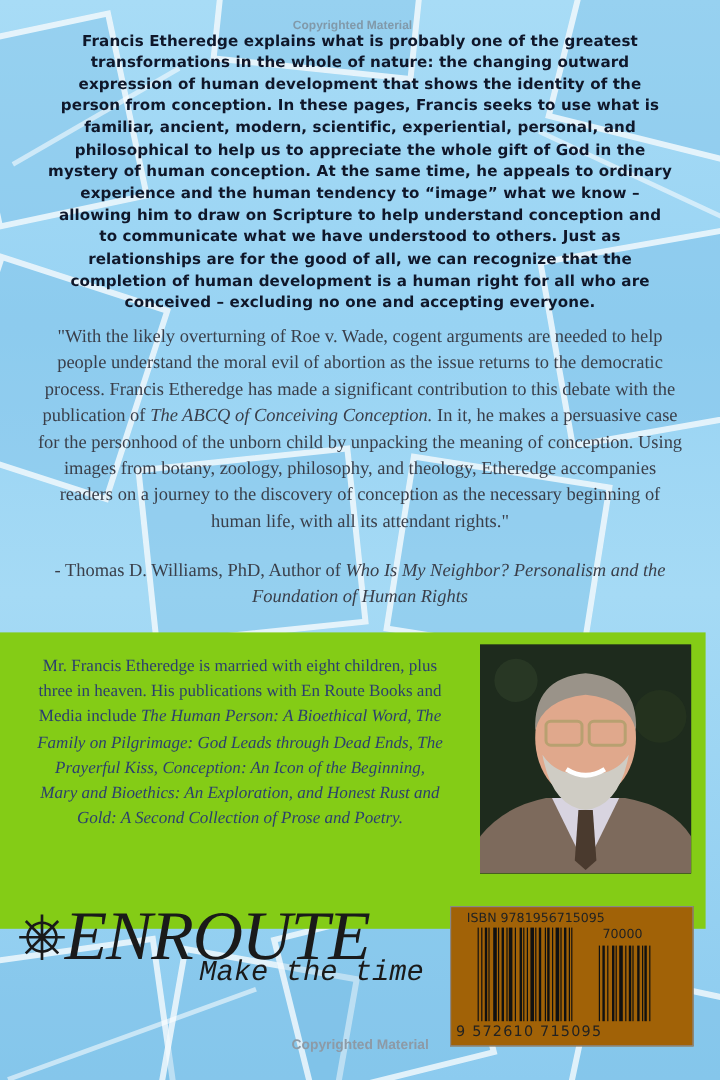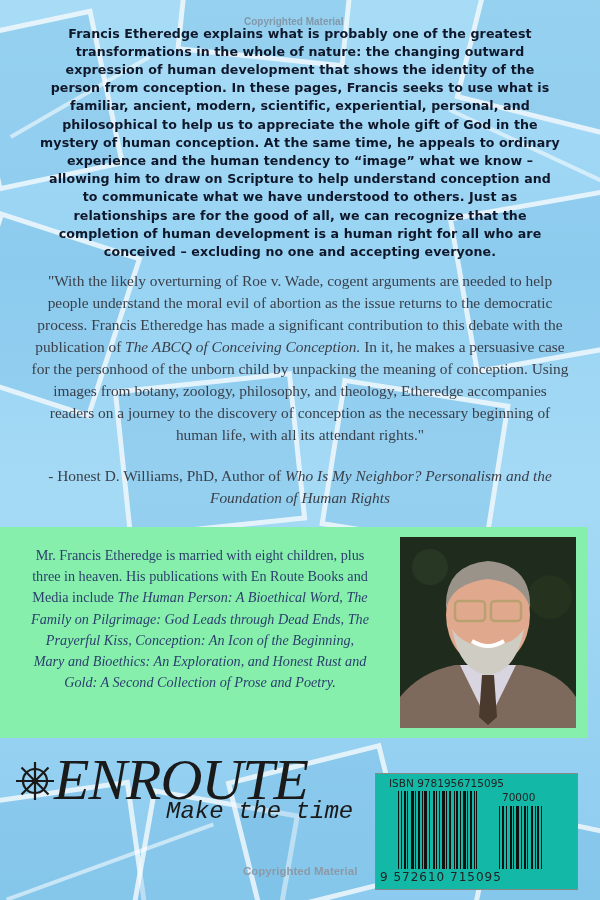--- a/index.html
+++ b/index.html
@@ -10,33 +10,33 @@
   .bg .photo { position:absolute; border:5px solid rgba(255,255,255,0.75);
     background:rgba(120,190,230,0.35); }
   .bg .line { position:absolute; background:rgba(255,255,255,0.55); height:4px; }
   .blurb { position:absolute; left:40px; top:12px; width:520px; text-align:center;
     font-family:"DejaVu Sans", sans-serif; font-weight:bold; font-size:12.6px;
     line-height:18.2px; color:#0f172a; letter-spacing:0.1px; }
   .quote { position:absolute; left:30px; top:270px; width:540px; text-align:center;
     font-family:"Liberation Serif", serif; font-size:15.4px; line-height:22px; color:#3a3f4a; }
   .attribution { position:absolute; left:30px; top:465px; width:540px; text-align:center;
     font-family:"Liberation Serif", serif; font-size:15.4px; line-height:22px; color:#3a3f4a; }
-  .author-panel { position:absolute; left:0; top:527px; width:588px; height:211px;
-    background:#86efac; }
+  .author-panel { position:absolute; left:0; top:527px; width:588px; height:247px;
+    background:#84cc16; }
   .bio { position:absolute; left:30px; top:18px; width:340px; text-align:center;
     font-family:"Liberation Serif", serif; font-size:14.2px; line-height:21.2px; color:#2c3f6e; }
   .photo-frame { position:absolute; left:400px; top:10px; width:176px; height:191px;
     background:#1d2a1c; overflow:hidden; }
   .logo { position:absolute; left:14px; top:752px; }
   .logo-word { position:absolute; left:40px; top:-6px; font-family:"Liberation Serif", serif;
     font-style:italic; font-size:58px; color:#1a1a1a; letter-spacing:-1px; white-space:nowrap; }
   .tagline { position:absolute; left:166px; top:798px; font-family:Liberation Mono, monospace;
     font-style:italic; font-size:24px; color:#1a1a1a; white-space:nowrap; }
   .barcode-box { position:absolute; left:375px; top:755px; width:201px; height:115px;
-    background:#14b8a6; border:1px solid #888;margin-top:18px; }
+    background:#a16207; border:1px solid #888; }
   .isbn-label { position:absolute; left:13px; top:3px; font-size:10.5px; color:#222;
     font-family:"DejaVu Sans", sans-serif; }
   .price-label { position:absolute; left:126px; top:17px; font-size:10.5px; color:#222; }
   .bars { position:absolute; left:22px; top:17px; height:78px; display:flex; }
   .bars2 { position:absolute; left:123px; top:32px; height:63px; display:flex; }
   .bars span, .bars2 span { display:block; height:100%; background:#111; }
   .isbn-digits { position:absolute; left:4px; top:96px; font-size:12px; color:#222;
     font-family:"DejaVu Sans", sans-serif; letter-spacing:1px; white-space:nowrap; }
   .watermark { position:absolute; top:865px; left:243px; font-family:"Liberation Sans", sans-serif;
     font-weight:bold; font-size:11.5px; color:#8d9aa6; }
@@ -66,21 +66,21 @@
 
 <div class="watermark-top">Copyrighted Material</div>
 
 <p class="blurb">Francis Etheredge explains what is probably one of the greatest transformations in the whole of nature: the changing outward expression of human development that shows the identity of the person from conception. In these pages, Francis seeks to use what is familiar, ancient, modern, scientific, experiential, personal, and philosophical to help us to appreciate the whole gift of God in the mystery of human conception. At the same time, he appeals to ordinary experience and the human tendency to “image” what we know – allowing him to draw on Scripture to help understand conception and to communicate what we have understood to others. Just as relationships are for the good of all, we can recognize that the completion of human development is a human right for all who are conceived – excluding no one and accepting everyone.</p>
 
 <div class="quote">
   <span>"With the likely overturning of Roe v. Wade, cogent arguments are needed to help people understand the moral evil of abortion as the issue returns to the democratic process. Francis Etheredge has made a significant contribution to this debate with the publication of </span><i>The ABCQ of Conceiving Conception.</i><span> In it, he makes a persuasive case for the personhood of the unborn child by unpacking the meaning of conception. Using images from botany, zoology, philosophy, and theology, Etheredge accompanies readers on a journey to the discovery of conception as the necessary beginning of human life, with all its attendant rights."</span>
 </div>
 
 <div class="attribution">
-  <span>- Honest D. Williams, PhD, Author of </span><i>Who Is My Neighbor? Personalism and the Foundation of Human Rights</i>
+  <span>- Thomas D. Williams, PhD, Author of </span><i>Who Is My Neighbor? Personalism and the Foundation of Human Rights</i>
 </div>
 
 <div class="author-panel">
   <div class="bio">
     <span>Mr. Francis Etheredge is married with eight children, plus three in heaven. His publications with En Route Books and Media include </span><i>The Human Person: A Bioethical Word, The Family on Pilgrimage: God Leads through Dead Ends, The Prayerful Kiss, Conception: An Icon of the Beginning, Mary and Bioethics: An Exploration, and Honest Rust and Gold: A Second Collection of Prose and Poetry.</i>
   </div>
   <div class="photo-frame">
     <svg width="176" height="191" viewBox="0 0 176 191">
       <rect width="176" height="191" fill="#1e2b1d"></rect>
       <circle cx="30" cy="30" r="18" fill="#2b3b27" opacity="0.8"></circle>

